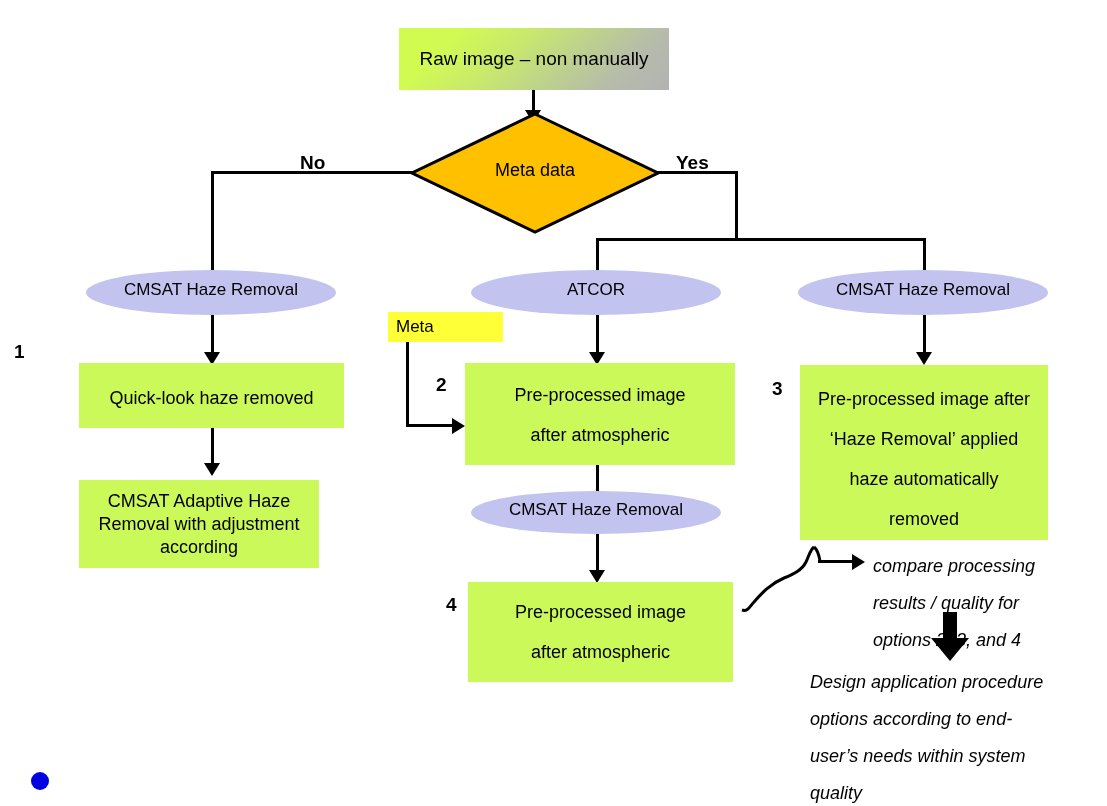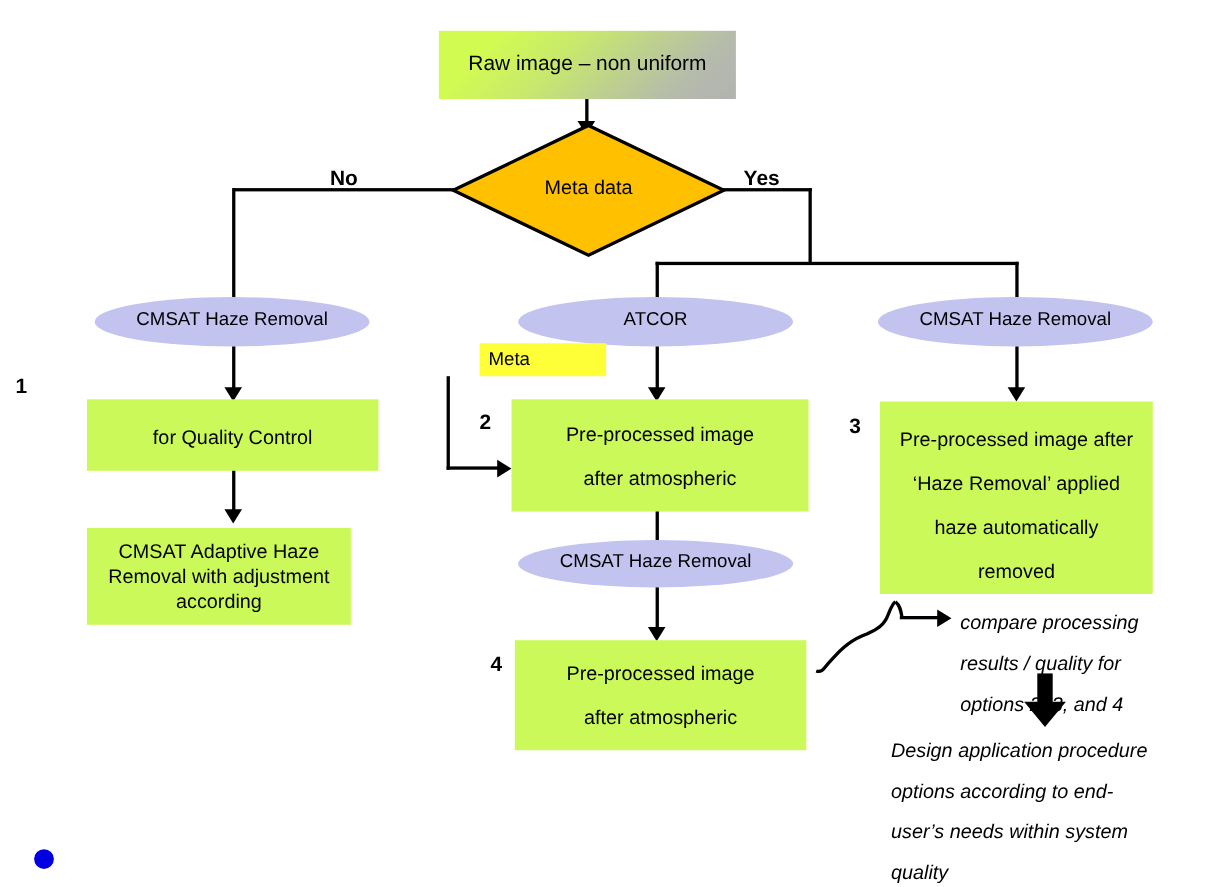--- a/index.html
+++ b/index.html
@@ -72,21 +72,21 @@
 
   
   .bullet{position:absolute;background:#0000e0;border-radius:50%;}
 </style>
 </head>
 <body>
 
 <div id="canvas">
 
   <div class="node raw-box" style="left:399px;top:28px;width:270px;height:62px;">
-    <span>Raw image – non uniform</span>
+    <span>Raw image – non manually</span>
   </div>
 
   <div class="vline" style="left:532px;top:90px;height:24px;"></div>
   <div class="arrow-down" style="left:525px;top:110px;"></div>
 
   <div class="diamond-wrap" style="left:410px;top:112px;width:250px;height:122px;">
     <svg width="250" height="122" viewBox="0 0 250 122">
       <polygon points="125,2 248,61 125,120 2,61" fill="#FFC000" stroke="#000000" stroke-width="3"></polygon>
     </svg>
   </div>
@@ -107,37 +107,38 @@
   <div class="yn-label" style="left:676px;top:152px;">Yes</div>
 
   <div class="node ellipse" style="left:86px;top:270px;width:250px;height:45px;"></div>
   <div class="ellipse-label" style="left:86px;top:280px;width:250px;">CMSAT Haze Removal</div>
   <div class="vline" style="left:211px;top:315px;height:40px;"></div>
   <div class="arrow-down" style="left:204px;top:352px;"></div>
 
   <div class="num-label" style="left:14px;top:341px;">1</div>
 
   <div class="node green-box" style="left:79px;top:363px;width:265px;height:65px;padding-top:14px;line-height:42px;">
+    <span class="ln">Quick-look haze removed</span>
     <span class="ln">for Quality Control</span>
   </div>
   <div class="vline" style="left:211px;top:428px;height:40px;"></div>
   <div class="arrow-down" style="left:204px;top:463px;"></div>
 
   <div class="node green-box" style="left:79px;top:480px;width:240px;height:88px;padding-top:10px;line-height:23px;">
     <span class="ln">CMSAT Adaptive Haze</span>
     <span class="ln">Removal with adjustment</span>
     <span class="ln">according</span>
   </div>
 
   <div class="node ellipse" style="left:471px;top:270px;width:250px;height:45px;"></div>
   <div class="ellipse-label" style="left:471px;top:280px;width:250px;">ATCOR</div>
   <div class="vline" style="left:596px;top:315px;height:42px;"></div>
   <div class="arrow-down" style="left:589px;top:352px;"></div>
 
-  <div class="node meta-box" style="left:388px;top:312px;width:115px;height:30px;margin-left:48px;">
+  <div class="node meta-box" style="left:388px;top:312px;width:115px;height:30px;">
     <span>Meta</span>
   </div>
   <div class="vline" style="left:406px;top:342px;height:85px;"></div>
   <div class="hline" style="left:406px;top:424px;width:53px;"></div>
   <div class="arrow-right" style="left:452px;top:418px;"></div>
 
   <div class="num-label" style="left:436px;top:374px;">2</div>
 
   <div class="node green-box" style="left:465px;top:363px;width:270px;height:102px;padding-top:12px;line-height:40px;">
     <span class="ln">Pre-processed image</span>

